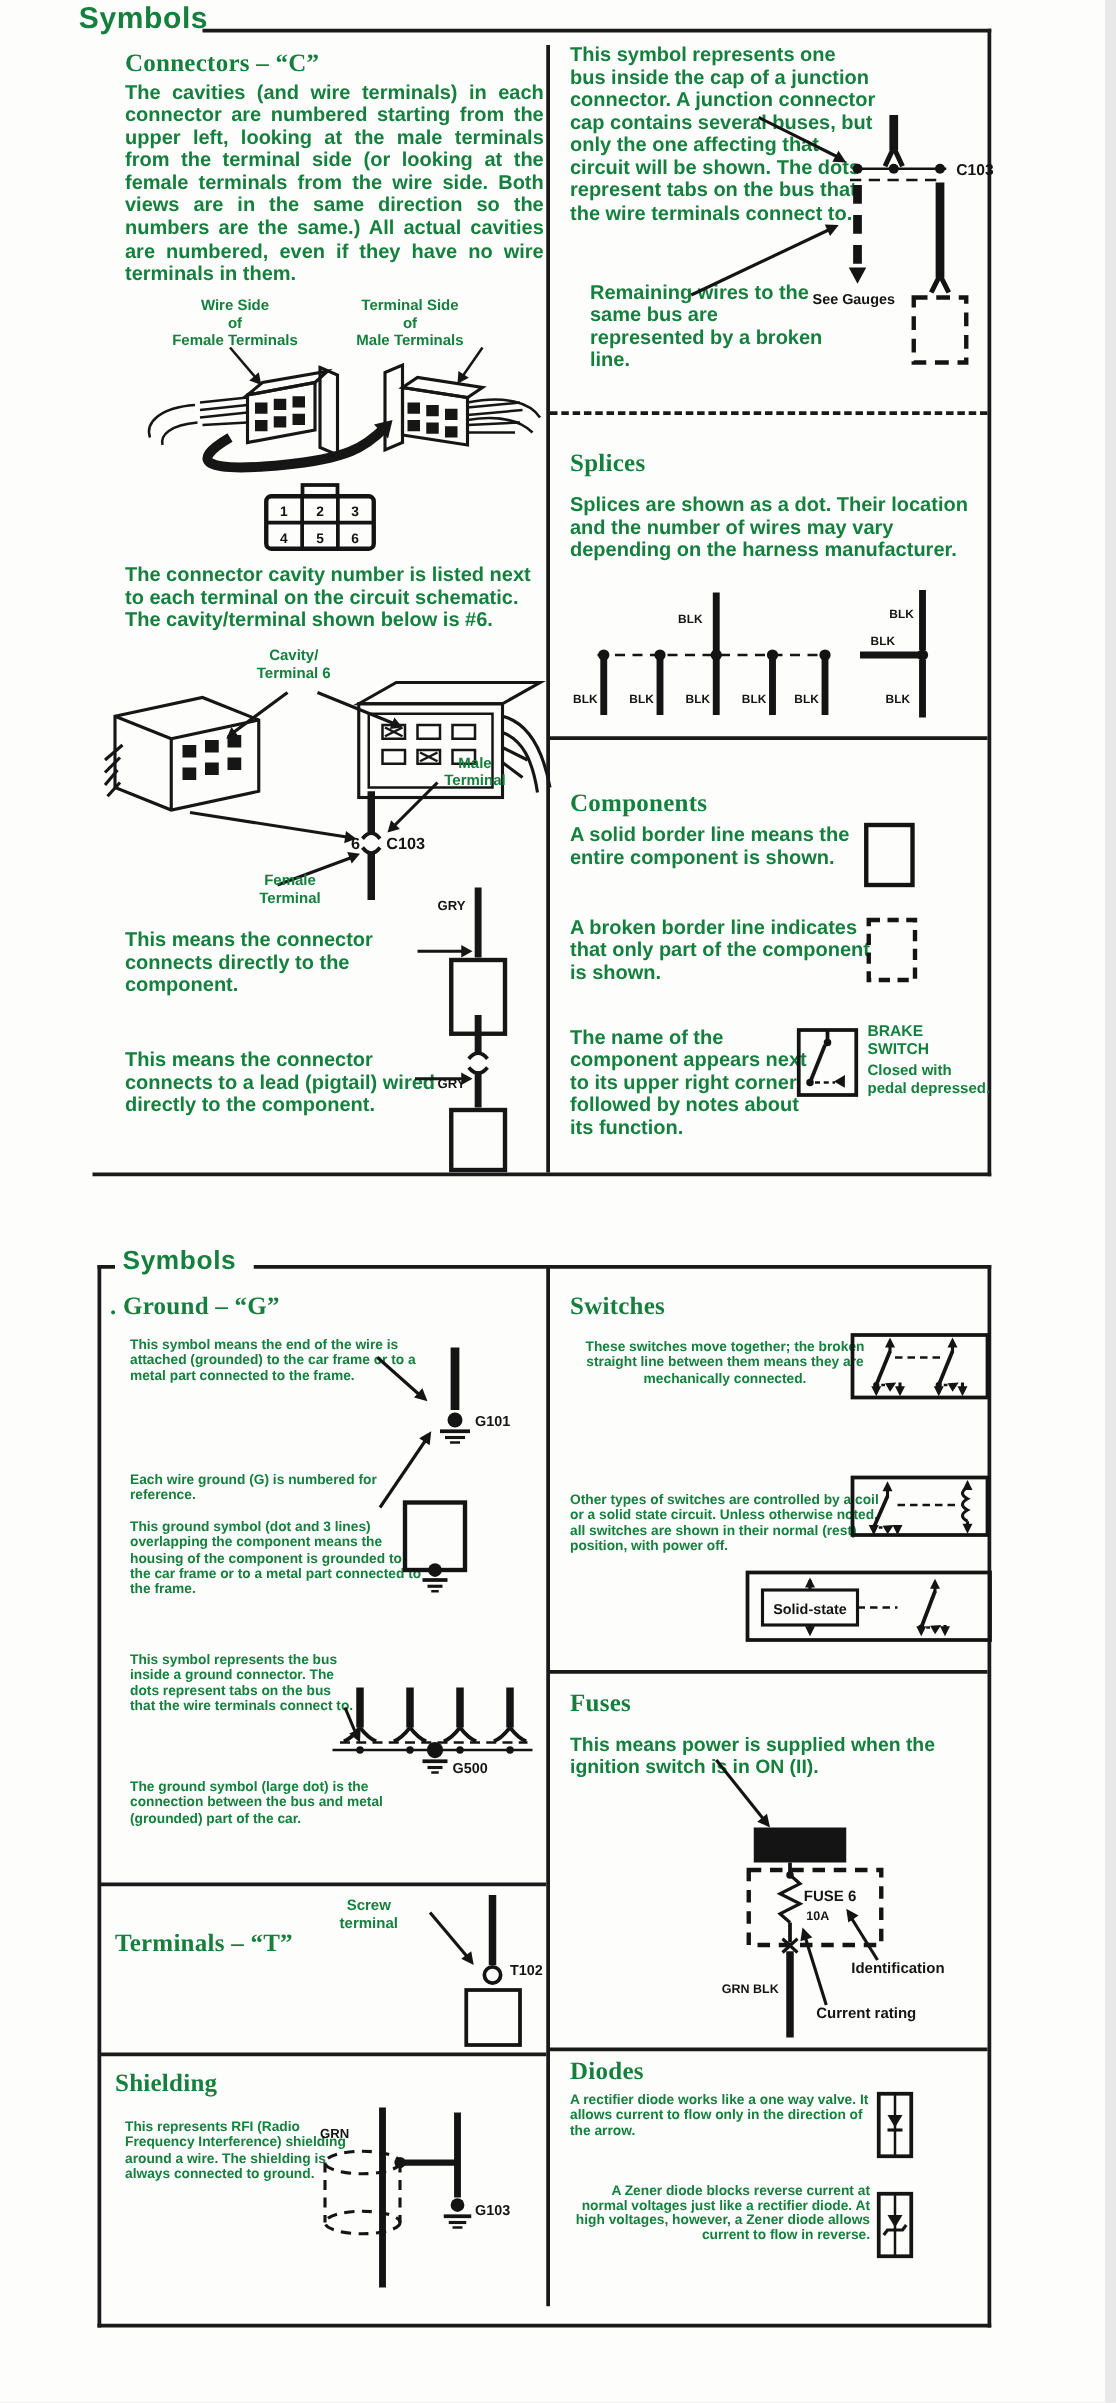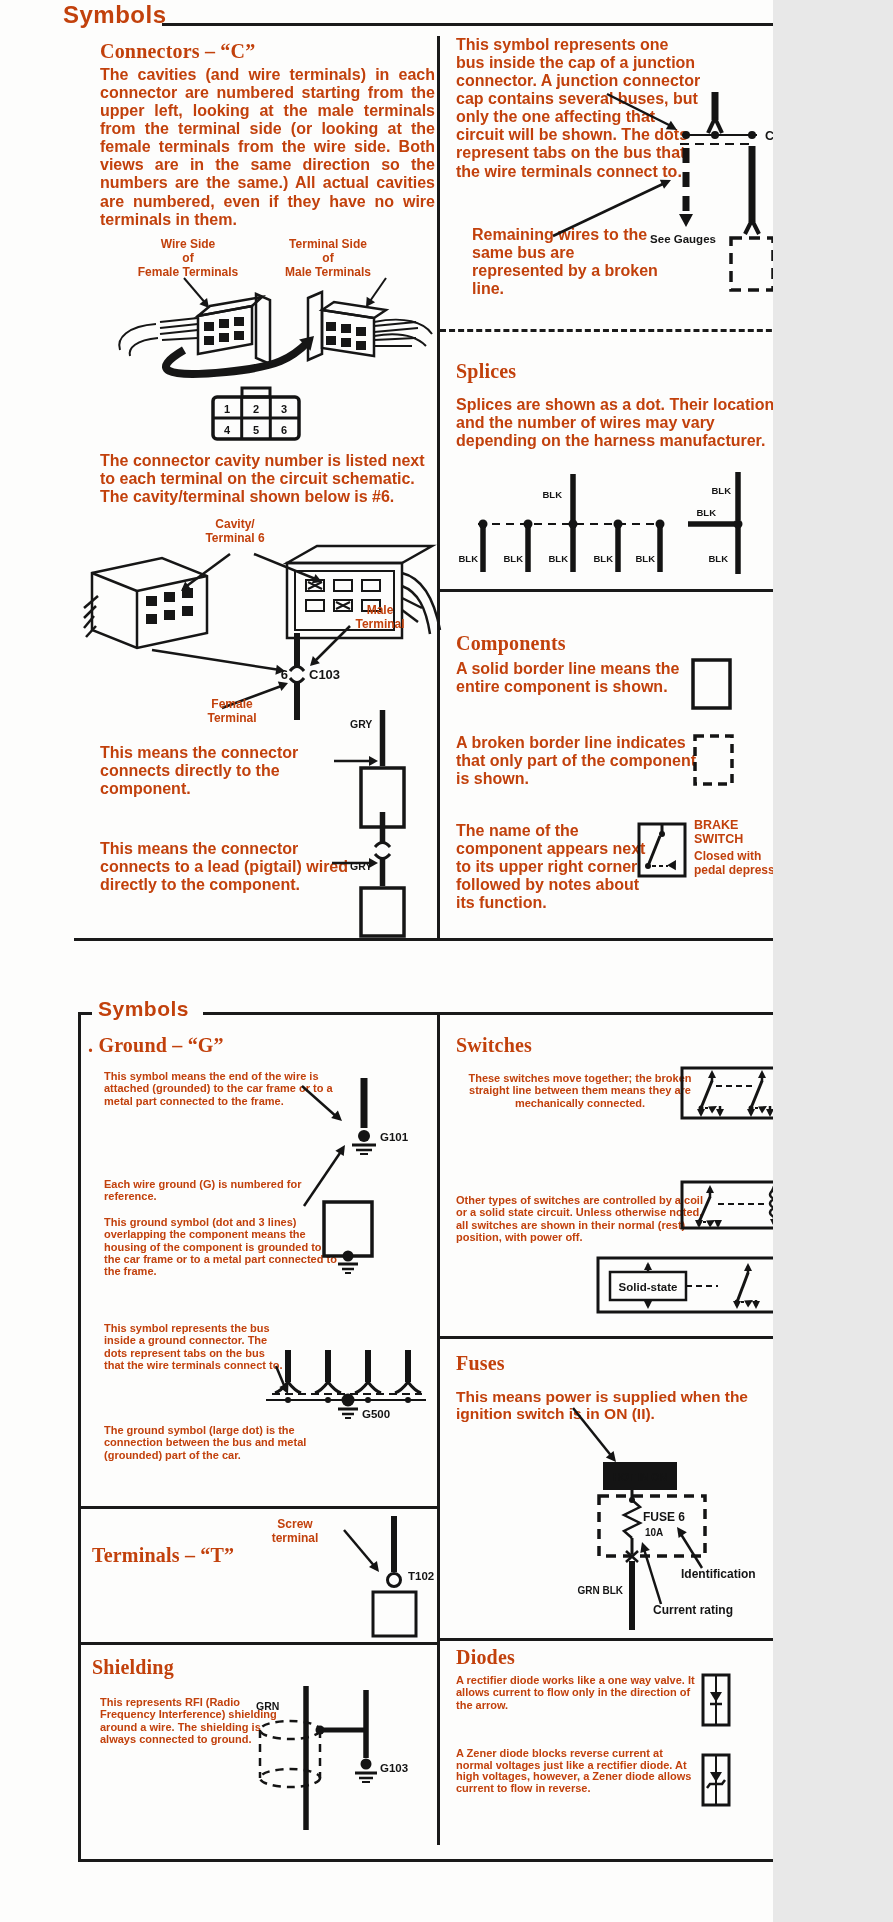--- a/index.html
+++ b/index.html
@@ -1,17 +1,17 @@
 <!DOCTYPE html>
 <html><head>
 <meta charset="utf-8">
 <style>
   html,body{margin:0;padding:0;background:#e8e8e8;}
-  #page{position:relative;width:773px;height:1922px;background:#fdfdfc;
-        font-family:"Liberation Sans",sans-serif;color:#c2410c;overflow:hidden;}
+  #page{position:relative;width:884px;height:1922px;background:#fdfdfc;
+        font-family:"Liberation Sans",sans-serif;color:#15803d;overflow:hidden;}
   .A{position:absolute;}
   .hl{background:#1a1a1a;height:3px;}
   .vl{background:#1a1a1a;width:3px;}
   .dash-hl{border-top:3px dashed #1a1a1a;height:0;}
   .t1{font-size:24px;font-weight:bold;letter-spacing:.5px;}
   .h2{font-size:20px;font-weight:bold;letter-spacing:.2px;font-family:Liberation Serif, serif;}
   .bt{font-size:16px;line-height:1.13;font-weight:bold;}
   .bs{font-size:11px;line-height:1.12;font-weight:bold;}
   .jt{text-align:justify;}
   .tight{line-height:1.06;}
@@ -509,21 +509,21 @@
   <div class="A hl" style="left:440px;top:1638px;width:350px;"></div>
 
   <div class="A h2" style="left:456px;top:1646px;">Diodes</div>
   <div class="A bs" style="left:456px;top:1674px;width:245px;">A rectifier diode works like a one way valve. It allows current to flow only in the direction of the arrow.</div>
   <svg class="A" style="left:700px;top:1672px;" width="32" height="56" viewBox="0 0 32 56">
     <rect x="3" y="3" width="26" height="50" fill="none" stroke="#141414" stroke-width="3"></rect>
     <line x1="16" y1="3" x2="16" y2="53" stroke="#141414" stroke-width="2"></line>
     <polygon points="10,20 22,20 16,30" fill="#141414"></polygon>
     <line x1="10" y1="32" x2="22" y2="32" stroke="#141414" stroke-width="2.5"></line>
   </svg>
-  <div class="A bs tight" style="left:456px;top:1748px;width:240px;">A Zener diode blocks reverse current at normal voltages just like a rectifier diode. At high voltages, however, a Zener diode allows current to flow in reverse.</div>
+  <div class="A bs tight" style="left:456px;top:1748px;width:240px;text-align:right;">A Zener diode blocks reverse current at normal voltages just like a rectifier diode. At high voltages, however, a Zener diode allows current to flow in reverse.</div>
   <svg class="A" style="left:700px;top:1752px;" width="32" height="56" viewBox="0 0 32 56">
     <rect x="3" y="3" width="26" height="50" fill="none" stroke="#141414" stroke-width="3"></rect>
     <line x1="16" y1="3" x2="16" y2="53" stroke="#141414" stroke-width="2"></line>
     <polygon points="10,20 22,20 16,30" fill="#141414"></polygon>
     <polyline points="7,36 10,32 22,32 25,28" fill="none" stroke="#141414" stroke-width="2.5"></polyline>
   </svg>
 
 </div>
 
 </body></html>

